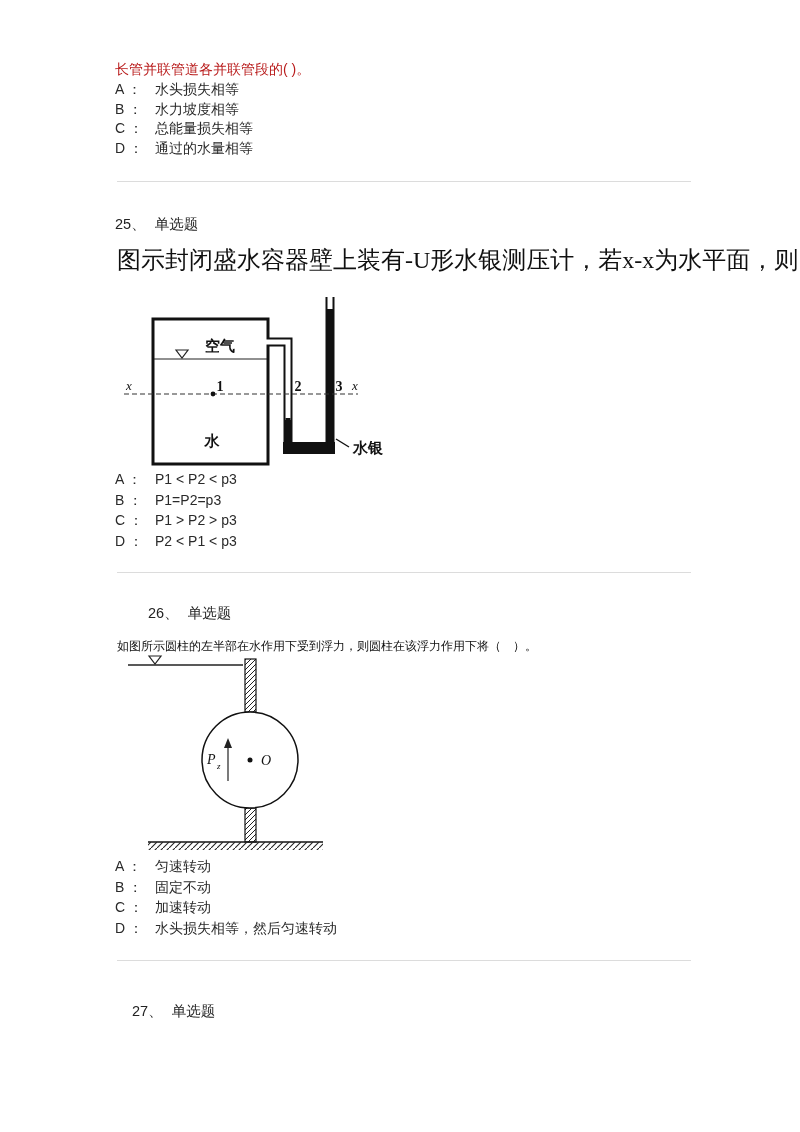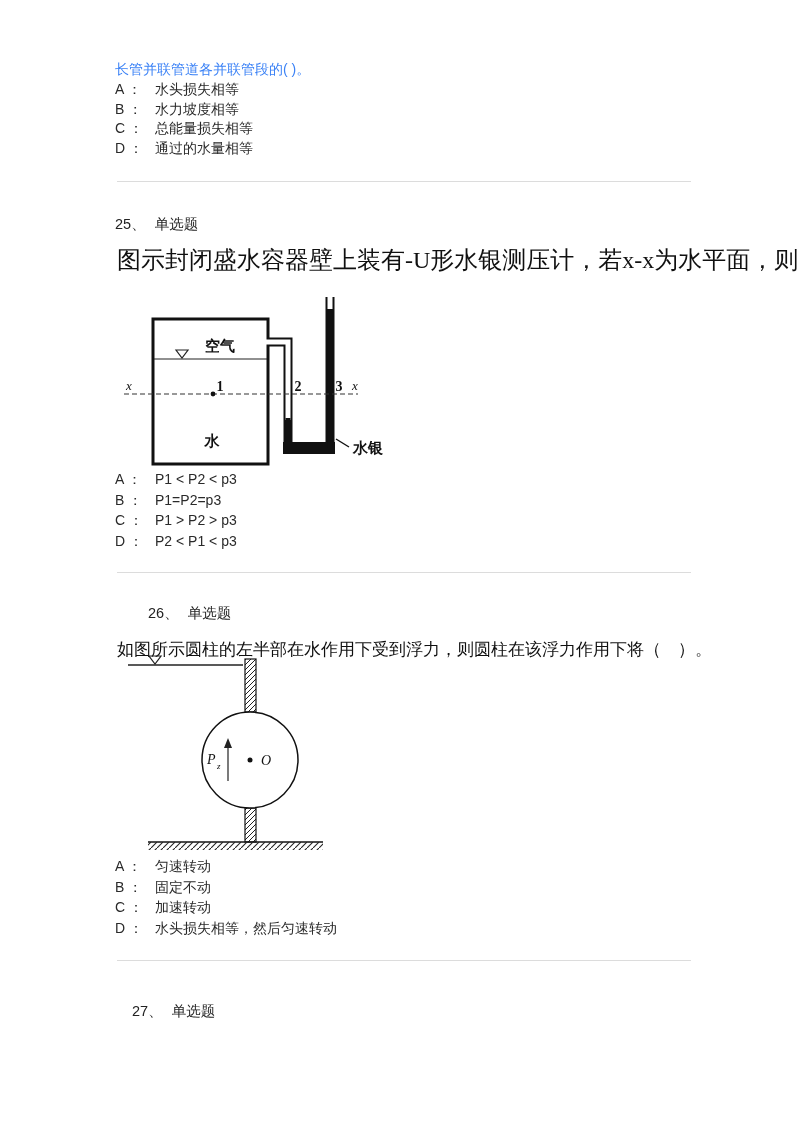--- a/index.html
+++ b/index.html
@@ -4,37 +4,37 @@
 <style>
   html,body { margin:0; padding:0; background:#ffffff; }
   .page {
     position:relative; width:800px; height:1132px; background:#ffffff;
     font-family:"Liberation Sans","DejaVu Sans",sans-serif; color:#2a2a2a;
     overflow:hidden;
   }
   .divider { position:absolute; left:117px; width:574px; height:0;
     border-top:1px solid #dcdcdc; }
   
-  .stem-sans { position:absolute; left:115px; font-size:14px; color:#3b82f6;
+  .stem-sans { position:absolute; left:115px; font-size:14px; color:#b91c1c;
     white-space:nowrap; }
   .opts { position:absolute; left:115px; }
   .opt-row { display:flex; align-items:baseline; font-size:14px; color:#2a2a2a; }
   .opts.lh195 .opt-row { height:19.5px; }
   .opts.lh20 .opt-row { height:20.5px; }
   .opt-label { width:40px; flex:0 0 40px; }
   .opt-text { white-space:nowrap; }
   
   .q-header { position:absolute; left:115px; font-size:14.5px; color:#222;
     font-weight:400; }
   .q-header .q-type { margin-left:9px; }
   
   .serif-stem { position:absolute; left:117px;
     font-family:"Liberation Serif","DejaVu Serif",serif; color:#101010; }
   .stem25 { font-size:24px; line-height:35px; }
-  .stem26 { font-size:17px; }
+  .stem26 { font-size:12px; }
   .stem-line { white-space:nowrap; }
   .figure { position:absolute; }
   .fig-cjk { font-family:"Liberation Sans","DejaVu Sans",sans-serif;
     font-weight:700; }
   .fig-serif-i { font-family:"Liberation Serif","DejaVu Serif",serif;
     font-style:italic; }
   .fig-num { font-family:"Liberation Serif","DejaVu Serif",serif;
     font-weight:700; }
 </style>
 </head>

